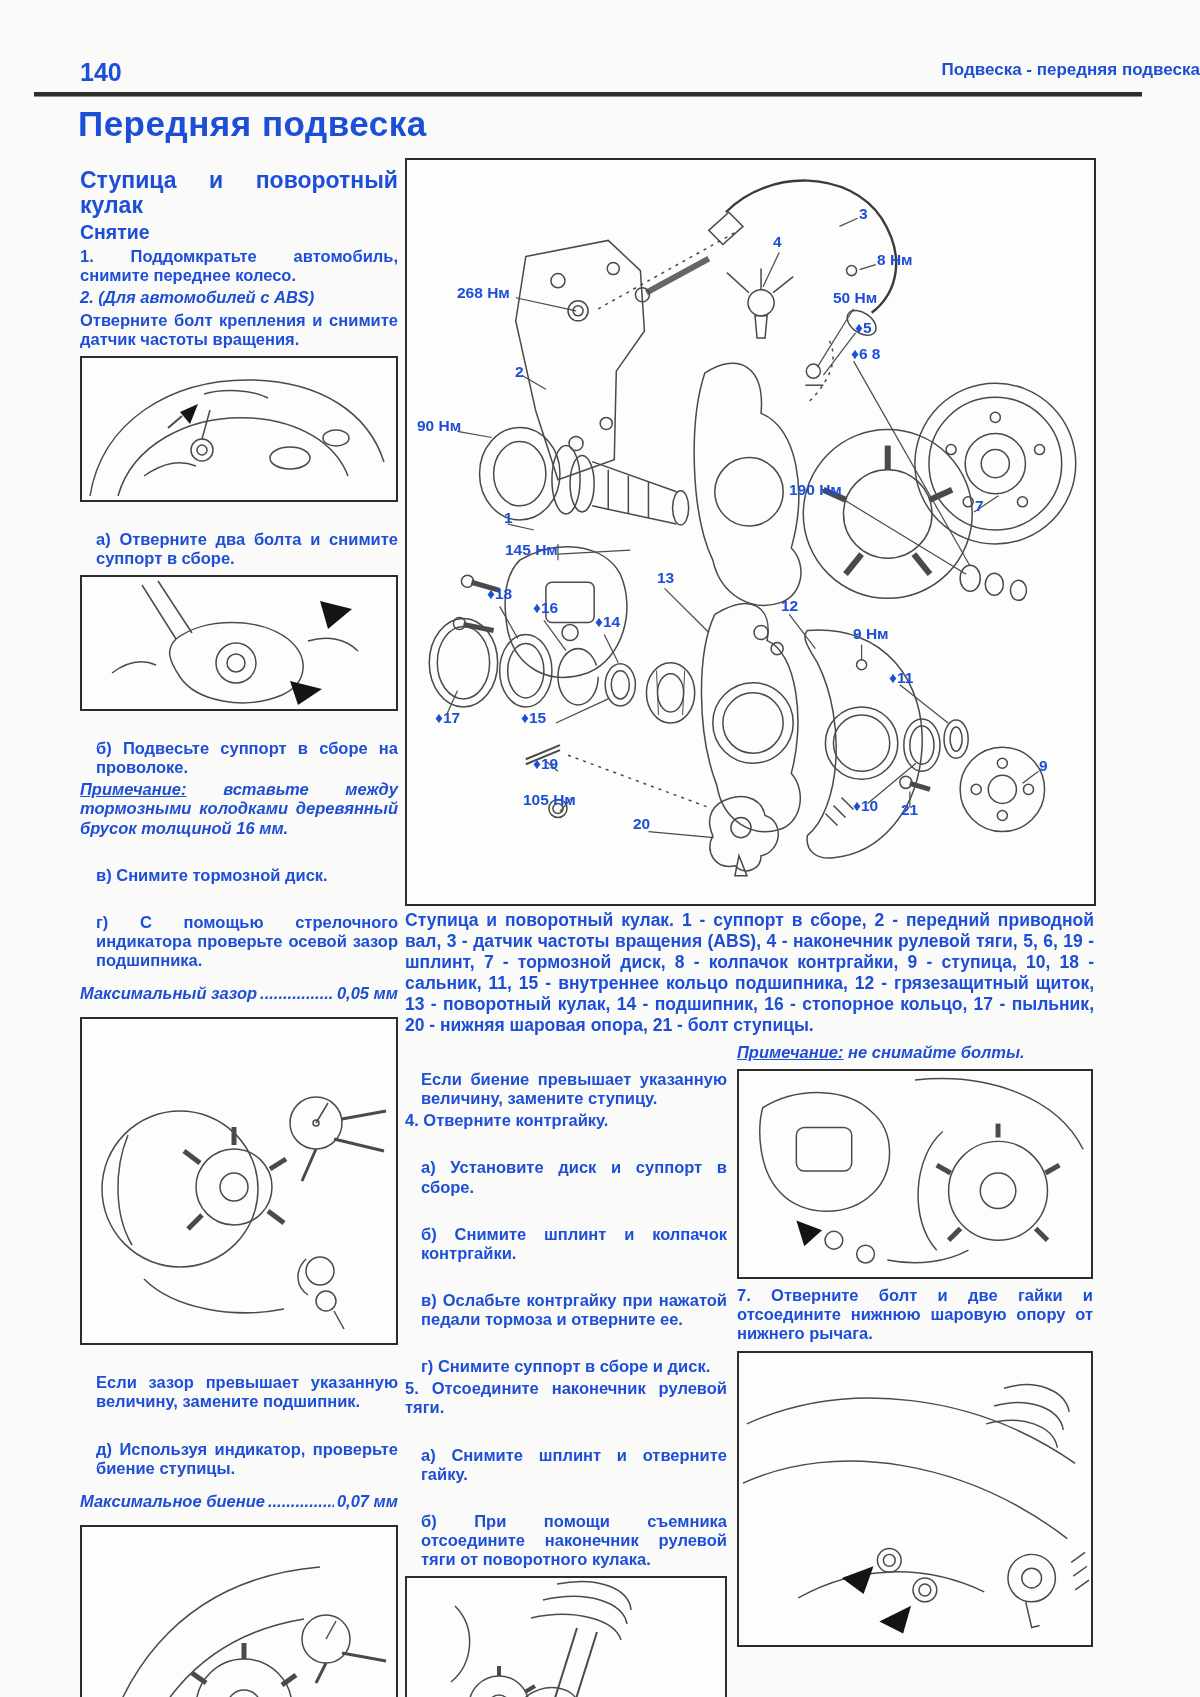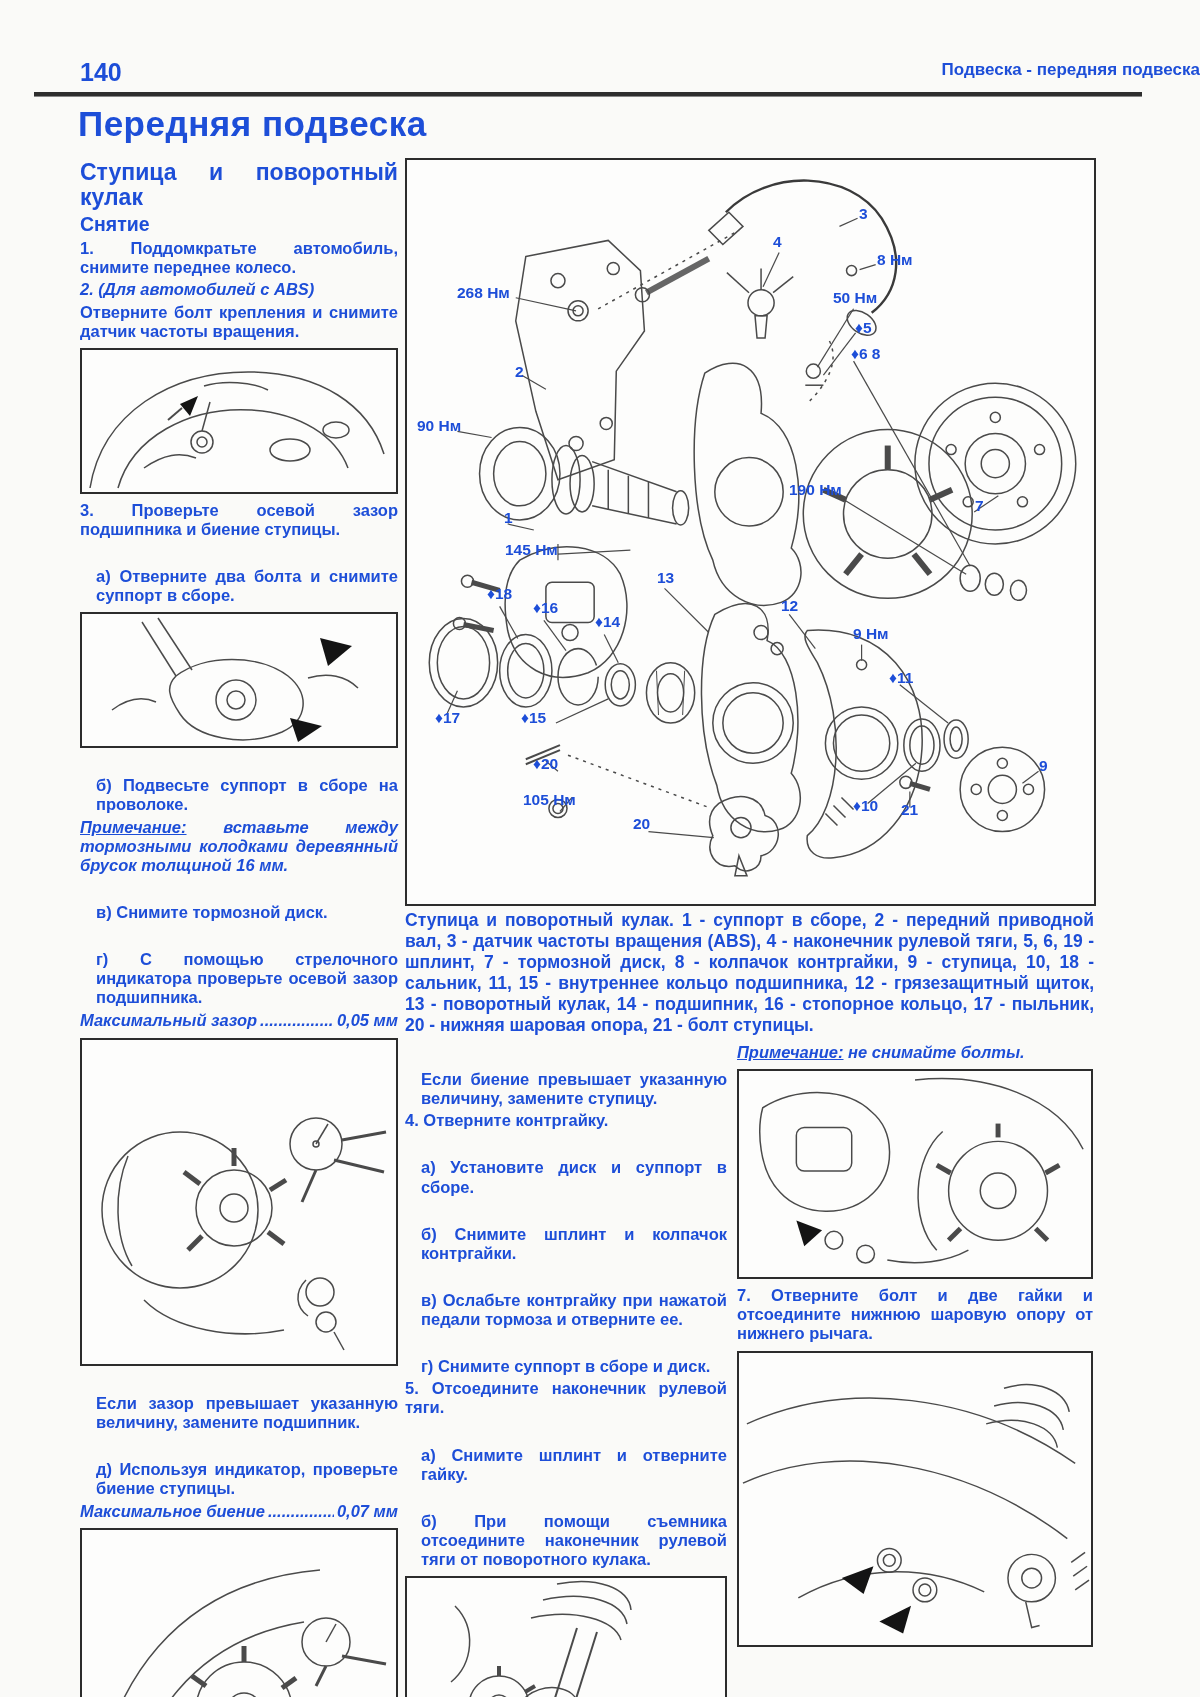--- a/index.html
+++ b/index.html
@@ -8,27 +8,27 @@
   
   .pagenum{position:absolute;left:80px;top:58px;font-size:25px;font-weight:700;}
   .pagehdr{position:absolute;left:0;right:0;top:60px;text-align:right;font-size:17px;font-weight:700;}
   .hdr-rule{position:absolute;left:34px;right:58px;top:92px;height:4px;background:#2e2e2e;border-bottom:1px solid #888;}
   .title{position:absolute;left:78px;top:104px;margin:0;font-size:35px;font-weight:700;letter-spacing:0.5px;}
   
   .col{position:absolute;font-size:16.5px;line-height:1.16;font-weight:700;text-align:justify;}
   .left-col{left:80px;top:156px;width:318px;}
   .mid-col{left:405px;top:1042px;width:322px;}
   .right-col{left:737px;top:1040px;width:356px;}
-  h2.sect{margin:4px 0 2px 0;font-size:23px;line-height:1.1;}
+  h2.sect{margin:12px 0 2px 0;font-size:23px;line-height:1.1;}
   h3.sub{margin:2px 0 4px 0;font-size:19.5px;}
   .p{margin:3px 0;}
   .ind{padding-left:16px;margin-top:28px;}
   .it{font-style:italic;}
   .und{text-decoration:underline;}
-  .spec{display:flex;align-items:baseline;font-style:italic;margin:4px 0;}
+  .spec{display:flex;align-items:baseline;font-style:italic;margin:14px 0;}
   .spec .dots{flex:1;overflow:hidden;white-space:nowrap;margin:0 3px;}
   .ibox{border:2px solid #2c2c2c;background:#fdfdfc;margin:7px 0;overflow:hidden;}
   .ibox svg{display:block;width:100%;height:100%;}
   
   .diagram{position:absolute;left:405px;top:158px;width:687px;height:744px;border:2px solid #2c2c2c;background:#fdfdfc;}
   .diagram svg{position:absolute;left:0;top:0;width:100%;height:100%;}
   .dl{position:absolute;font-size:15.5px;font-weight:700;white-space:nowrap;transform:translate(0,-50%);}
   .caption{position:absolute;left:405px;top:910px;width:689px;font-size:17.5px;font-weight:700;
            line-height:1.2;text-align:justify;}
   .sk{stroke:#4a4a4a;fill:none;stroke-width:1.5;}
@@ -63,21 +63,20 @@
           <path d="M118,81 L126,52"></path>
           <ellipse cx="206" cy="100" rx="20" ry="11"></ellipse>
           <ellipse cx="252" cy="80" rx="13" ry="8"></ellipse>
           <path d="M60,118 C80,104 96,102 112,108"></path>
           <path d="M84,70 L98,58" stroke-width="2"></path>
         </g>
         <polygon class="ar" points="96,54 114,46 106,66"></polygon>
       </svg>
     </div>
 
-    <div class="p">3. Проверьте осевой зазор подшипника и биение ступицы.</div>
     <div class="p ind">а) Отверните два болта и снимите суппорт в сборе.</div>
 
     <div class="ibox" style="height:132px">
       <svg viewBox="0 0 310 132">
         <g class="sk">
           <path d="M58,8 L92,62"></path>
             <path d="M74,4 L108,56"></path>
           <path d="M92,62 C120,40 176,40 204,62 C226,80 224,106 198,118 C160,134 112,124 96,100 C84,82 82,72 92,62 Z"></path>
           <circle cx="152" cy="86" r="20"></circle>
             <circle cx="152" cy="86" r="9"></circle>
@@ -331,21 +330,21 @@
     <span class="dl" style="left:568px;top:346px">7</span>
     <span class="dl" style="left:250px;top:418px">13</span>
     <span class="dl" style="left:80px;top:434px">♦18</span>
     <span class="dl" style="left:126px;top:448px">♦16</span>
     <span class="dl" style="left:188px;top:462px">♦14</span>
     <span class="dl" style="left:374px;top:446px">12</span>
     <span class="dl" style="left:446px;top:474px">9 Нм</span>
     <span class="dl" style="left:482px;top:518px">♦11</span>
     <span class="dl" style="left:28px;top:558px">♦17</span>
     <span class="dl" style="left:114px;top:558px">♦15</span>
-    <span class="dl" style="left:126px;top:604px">♦20</span>
+    <span class="dl" style="left:126px;top:604px">♦19</span>
     <span class="dl" style="left:116px;top:640px">105 Нм</span>
     <span class="dl" style="left:226px;top:664px">20</span>
     <span class="dl" style="left:446px;top:646px">♦10</span>
     <span class="dl" style="left:494px;top:650px">21</span>
     <span class="dl" style="left:632px;top:606px">9</span>
   </div>
 
   <div class="caption">Ступица и поворотный кулак. 1 - суппорт в сборе, 2 - передний приводной вал, 3 - датчик частоты вращения (ABS), 4 - наконечник рулевой тяги, 5, 6, 19 - шплинт, 7 - тормозной диск, 8 - колпачок контргайки, 9 - ступица, 10, 18 - сальник, 11, 15 - внутреннее кольцо подшипника, 12 - грязезащитный щиток, 13 - поворотный кулак, 14 - подшипник, 16 - стопорное кольцо, 17 - пыльник, 20 - нижняя шаровая опора, 21 - болт ступицы.</div>
 
   <div class="col mid-col">

